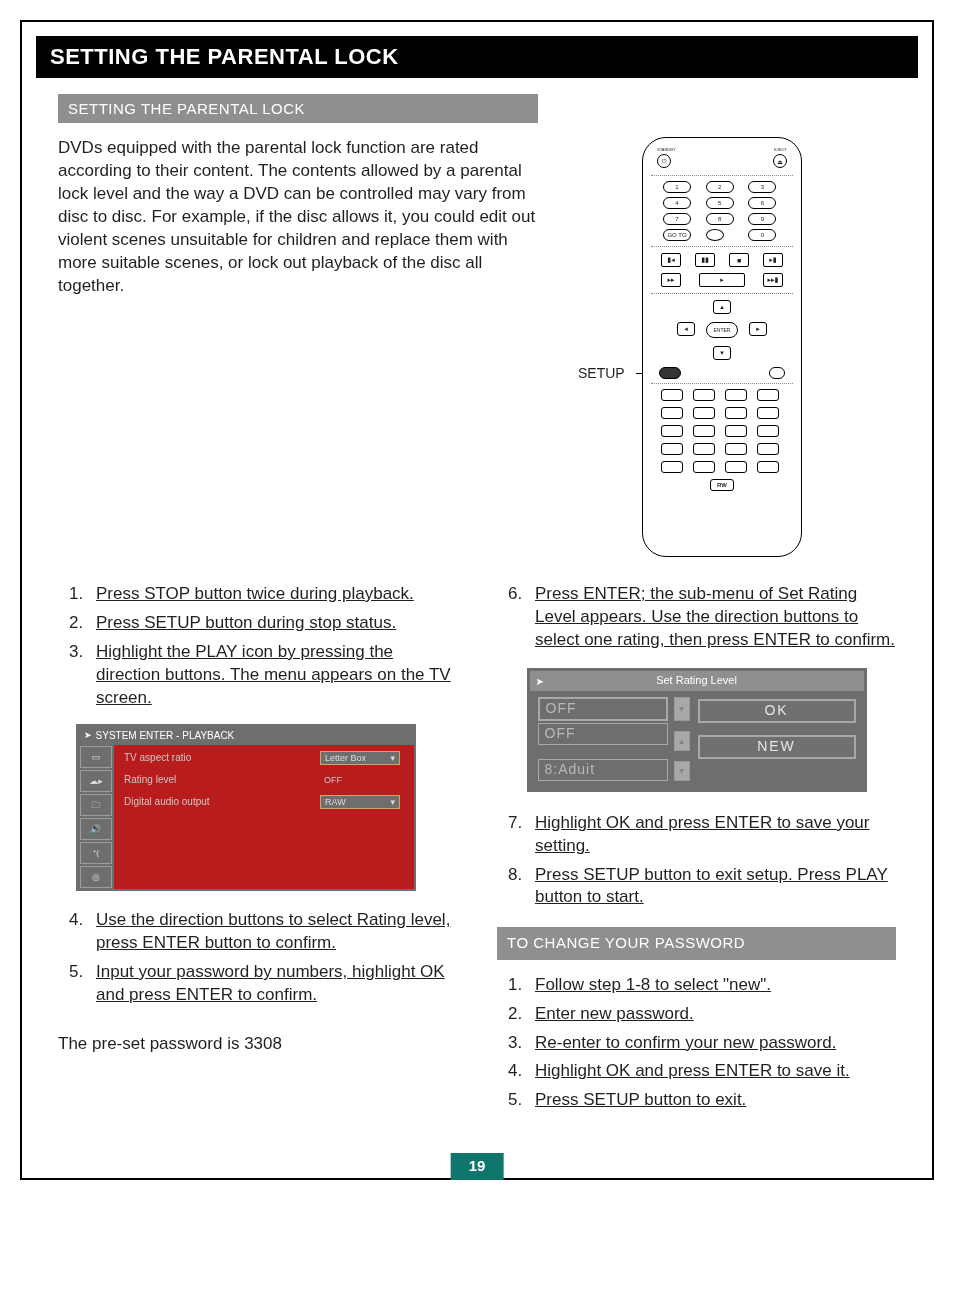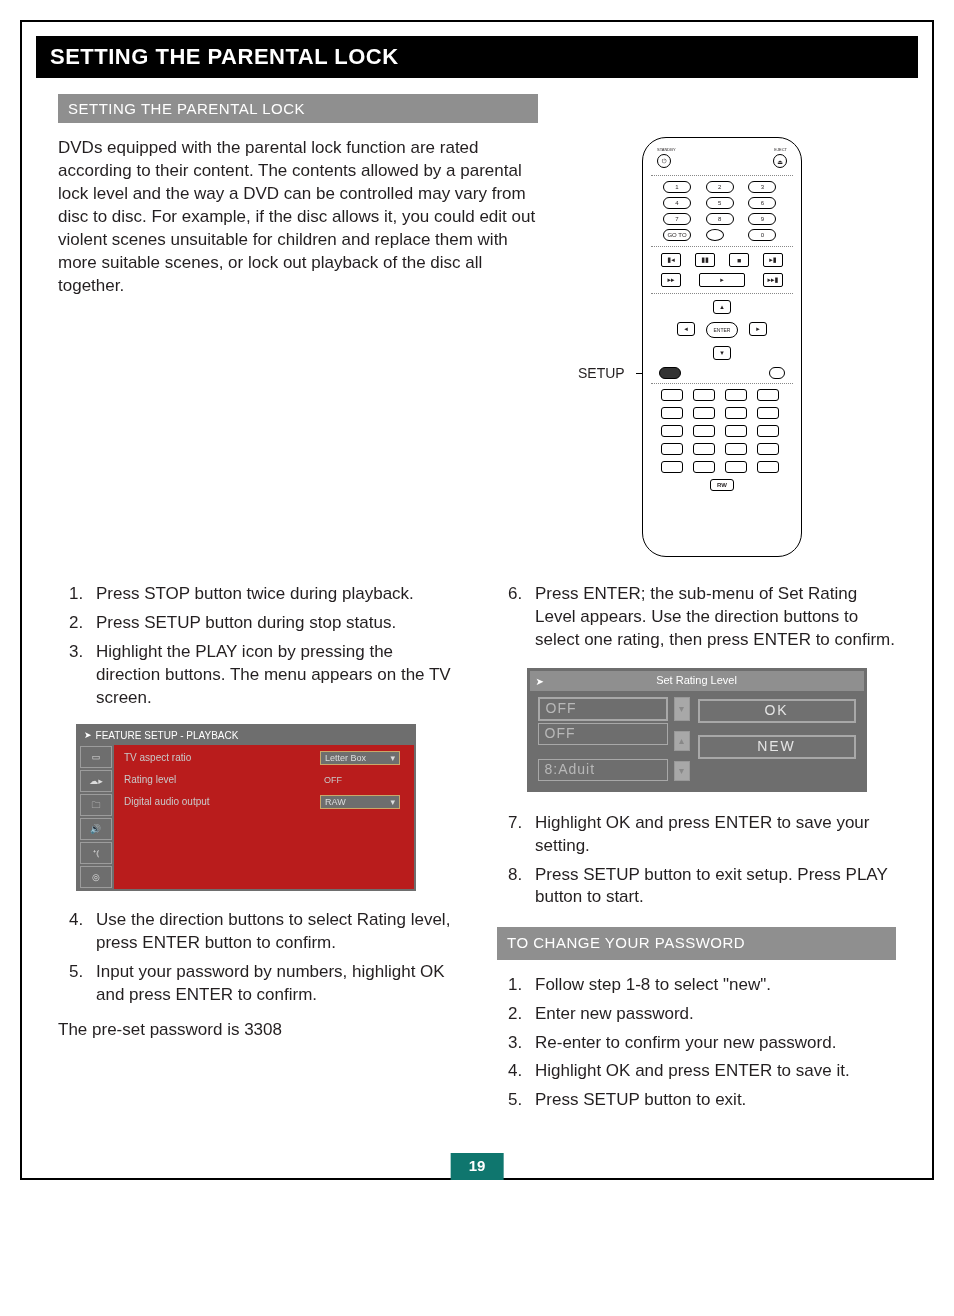--- a/index.html
+++ b/index.html
@@ -92,23 +92,23 @@
   .tiny-grid { display:grid; grid-template-columns: repeat(4,1fr); gap:6px 6px; padding:2px 10px; }
   .tiny { border:1px solid #000; border-radius:3px; width:22px; height:12px; }
   .rw-badge { margin:4px auto 0; width:24px; height:12px; border:1px solid #000; border-radius:3px; font-size:6px; display:flex; align-items:center; justify-content:center; font-weight:bold; }
   .tiny-lbl { font-size:4px; text-align:center; line-height:1; height:6px; overflow:hidden; }
   .cols {
     display: flex;
     gap: 40px;
     margin-top: 26px;
   }
   .col { flex:1; font-size:17px; line-height:1.35; }
-  ol.steps { padding-left: 30px; margin:0; }
+  ol.steps { padding-left: 30px; margin:0;text-decoration:underline; }
   ol.steps li { padding-left: 8px; margin-bottom: 6px; }
-  .note { margin-top:12px; }
+  .note { margin-top:26px; }
   .osd {
     background:#6e6e6e;
     border:2px solid #6e6e6e;
     margin:14px 0 18px 18px;
     width: 340px;
   }
   .osd-title { background:#6e6e6e; color:#fff; font-size:10px; padding:3px 6px; display:flex; align-items:center; gap:4px; }
   .osd-body { display:flex; }
   .osd-icons { width:36px; background:#6e6e6e; display:flex; flex-direction:column; }
   .osd-ic { height:22px; border:1px solid #9c9c9c; margin:1px 2px; display:flex; align-items:center; justify-content:center; color:#ddd; font-size:9px; }
@@ -243,21 +243,21 @@
       <div class="col">
         <ol class="steps" start="1">
           <li>Press STOP button twice during playback.</li>
           <li>Press SETUP button during stop status.</li>
           <li>Highlight the PLAY icon by pressing the direction buttons. The menu appears on the TV screen.</li>
         </ol>
 
         <div class="osd">
           <div class="osd-title">
               <span class="cursor">➤</span>
-              <span>FEATURE SETUP  -  PLAYBACK</span>
+              <span>SYSTEM ENTER  -  PLAYBACK</span>
             </div>
           <div class="osd-body">
             <div class="osd-icons">
               <span class="osd-ic">▭</span>
               <span class="osd-ic">☁▸</span>
               <span class="osd-ic">🗀</span>
               <span class="osd-ic">🔊</span>
               <span class="osd-ic">ᕀ⦅</span>
               <span class="osd-ic">◎</span>
             </div>

